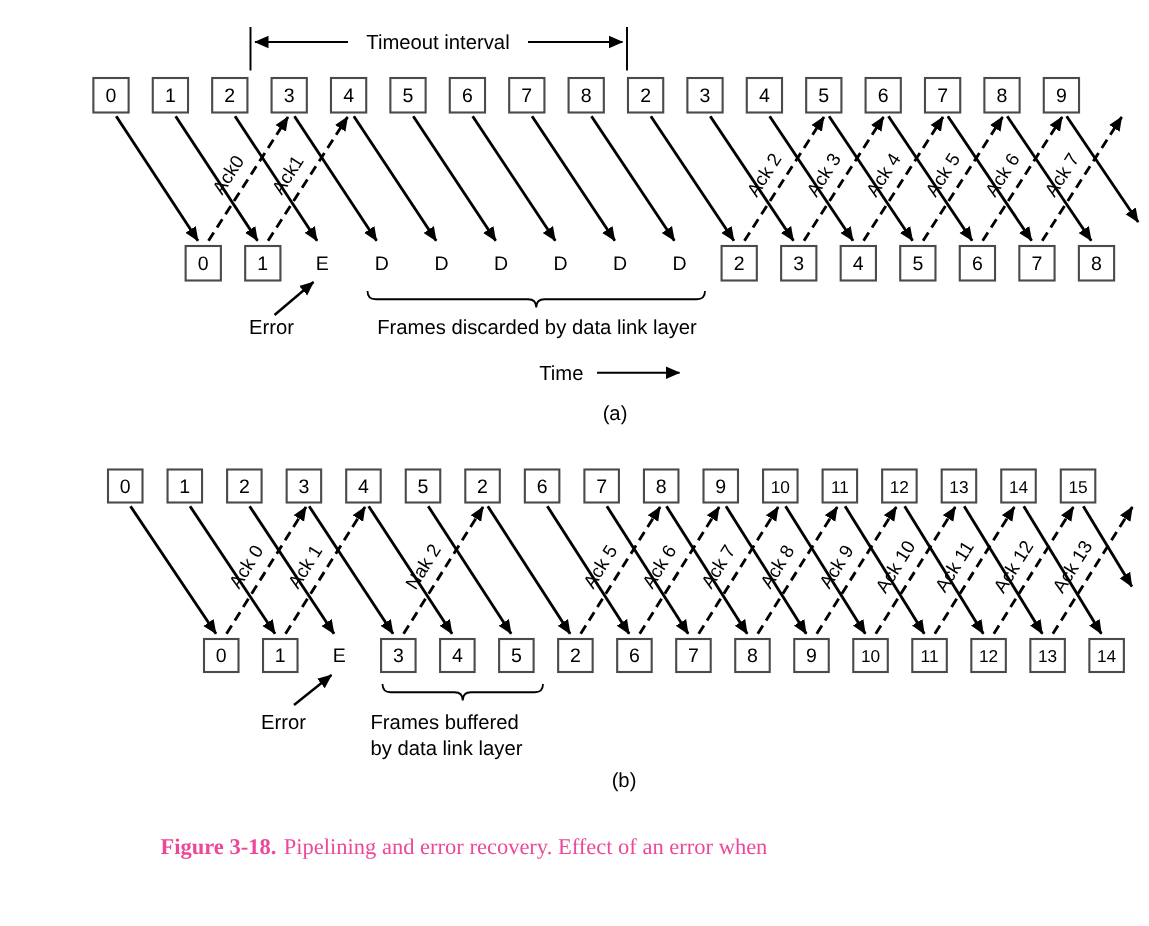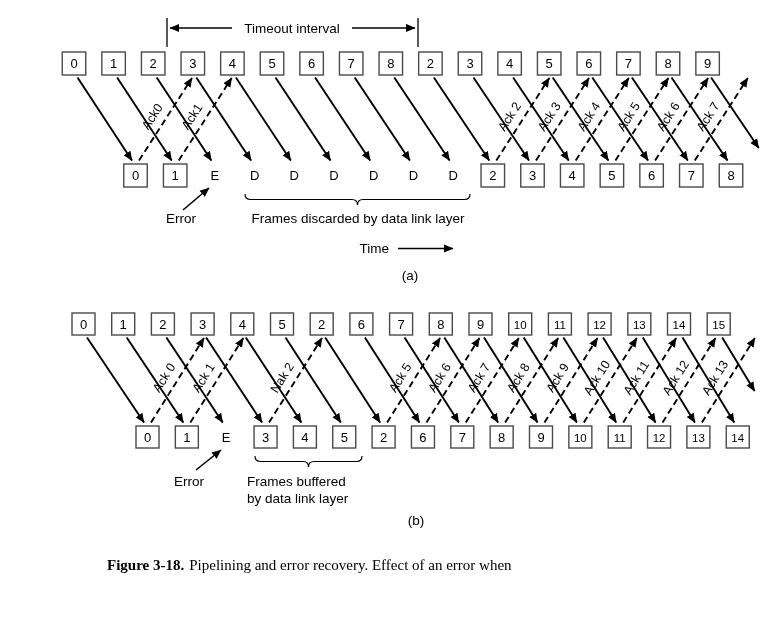--- a/index.html
+++ b/index.html
@@ -1,20 +1,20 @@
 <!DOCTYPE html>
 <html><head>
 <meta charset="utf-8">
 <style>
   html,body{margin:0;padding:0;background:#ffffff;}
   .page{position:relative;width:766px;height:617px;background:#ffffff;overflow:hidden;
         font-family:"Liberation Sans",sans-serif;margin-left:32px;}
   .page svg{position:absolute;left:0;top:0;}
   .caption{position:absolute;left:75px;top:556px;width:560px;
-           font-family:"Liberation Serif",serif;font-size:15px;line-height:18px;color:#000000;}
+           font-family:"Liberation Serif",serif;font-size:15px;line-height:18px;color:#ec4899;}
   .caption b{margin-right:5px;}
   svg text{fill:#000;}
 </style>
 </head>
 <body>
 
 <div class="page">
   <svg id="fig-svg" width="766" height="545" viewBox="0 0 766 545">
       <defs>
         <marker id="ah" markerUnits="userSpaceOnUse" markerWidth="11" markerHeight="10" refX="9" refY="4.5" orient="auto">

